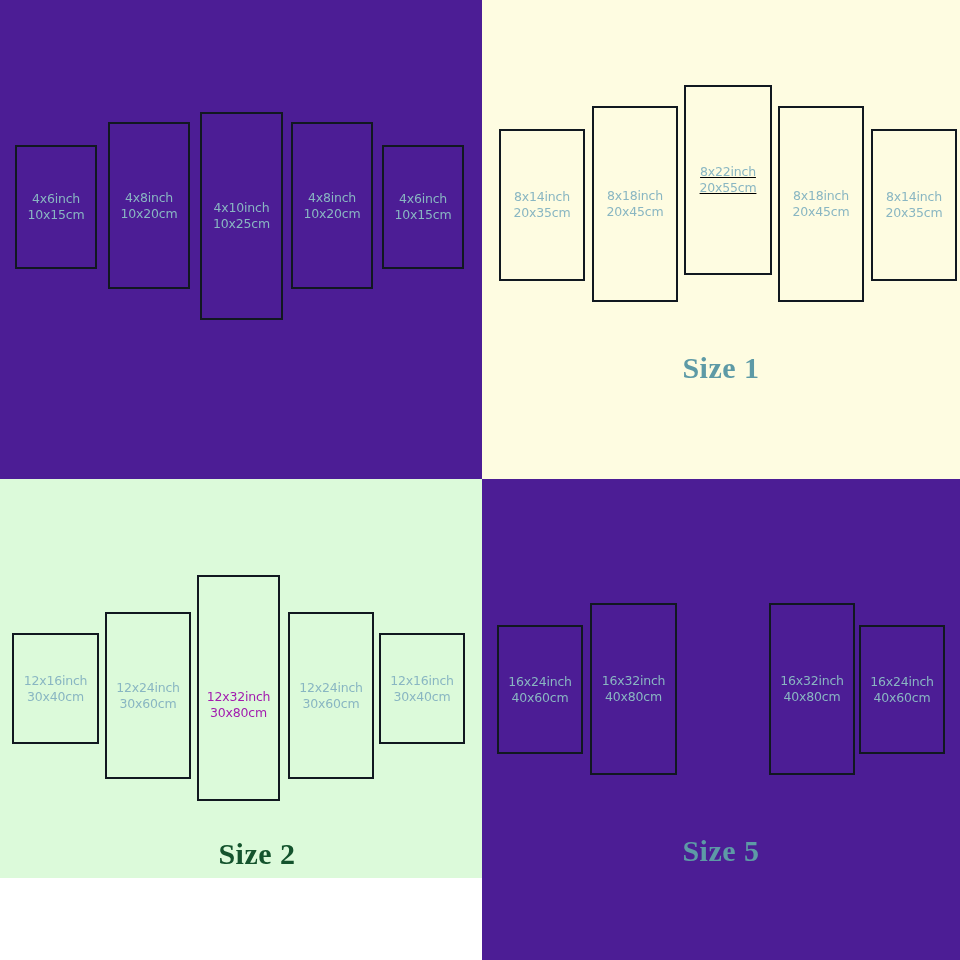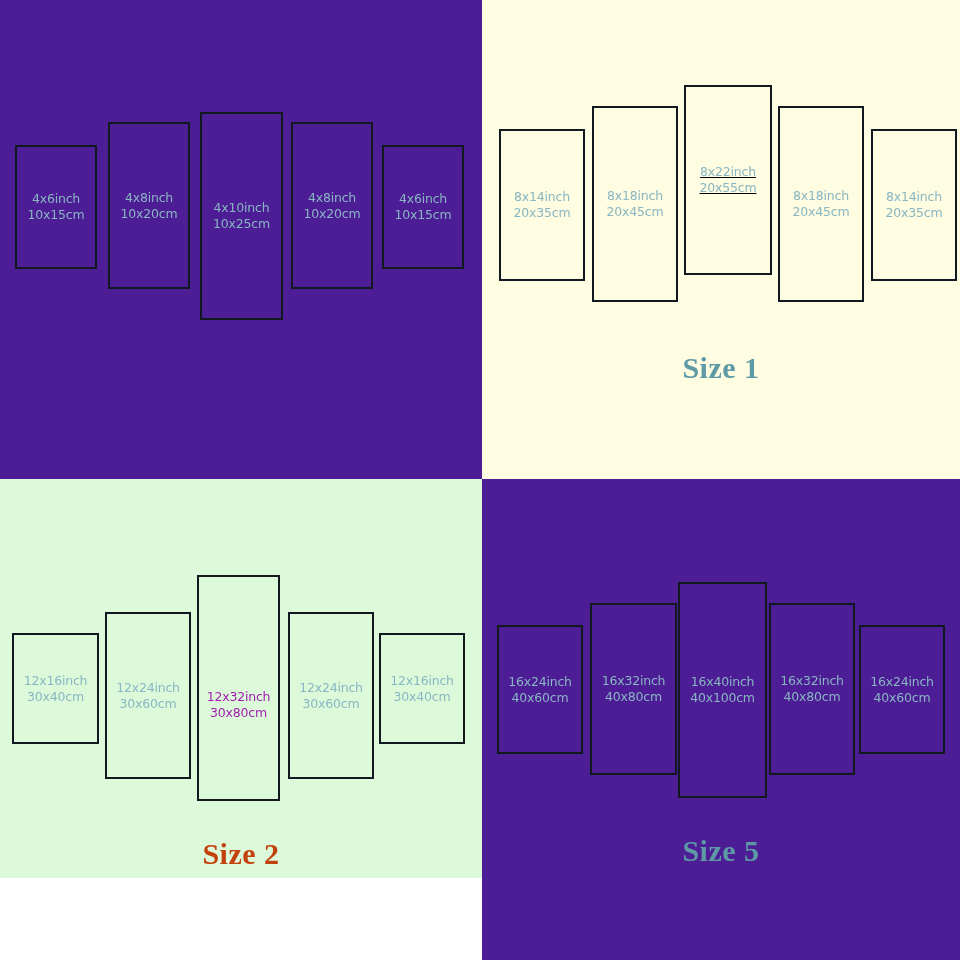--- a/index.html
+++ b/index.html
@@ -161,40 +161,34 @@
             <span class="ln">30x60cm</span>
           </div>
         </div>
         <div class="panel" style="left: 379px; top: 154px; width: 86px; height: 111px; border-color: rgb(17, 24, 32);">
           <div class="panel-label" style="color: rgb(137, 182, 194);">
             <span class="ln">12x16inch</span>
             <span class="ln">30x40cm</span>
           </div>
         </div>
       </div>
-      <div class="quad-title" style="top: 358px; color: #c2410c;">Size 2</div>
+      <div class="quad-title" style="top: 358px; color: #14532d; margin-left: 16px;">Size 2</div>
     </div>
     <div class="quadrant" style="left: 482px; top: 479px; width: 478px; height: 481px; background: #4c1d95;">
       <div class="panels">
         <div class="panel" style="left: 15px; top: 146px; width: 86px; height: 129px; border-color: rgb(17, 24, 32);">
           <div class="panel-label" style="color: rgb(137, 182, 194);">
             <span class="ln">16x24inch</span>
             <span class="ln">40x60cm</span>
           </div>
         </div>
         <div class="panel" style="left: 108px; top: 124px; width: 87px; height: 172px; border-color: rgb(17, 24, 32);">
           <div class="panel-label" style="color: rgb(137, 182, 194);">
             <span class="ln">16x32inch</span>
             <span class="ln">40x80cm</span>
-          </div>
-        </div>
-        <div class="panel" style="left: 196px; top: 103px; width: 89px; height: 216px; border-color: rgb(17, 24, 32);">
-          <div class="panel-label" style="color: rgb(137, 182, 194);">
-            <span class="ln">16x40inch</span>
-            <span class="ln">40x100cm</span>
           </div>
         </div>
         <div class="panel" style="left: 287px; top: 124px; width: 86px; height: 172px; border-color: rgb(17, 24, 32);">
           <div class="panel-label" style="color: rgb(137, 182, 194);">
             <span class="ln">16x32inch</span>
             <span class="ln">40x80cm</span>
           </div>
         </div>
         <div class="panel" style="left: 377px; top: 146px; width: 86px; height: 129px; border-color: rgb(17, 24, 32);">
           <div class="panel-label" style="color: rgb(137, 182, 194);">

